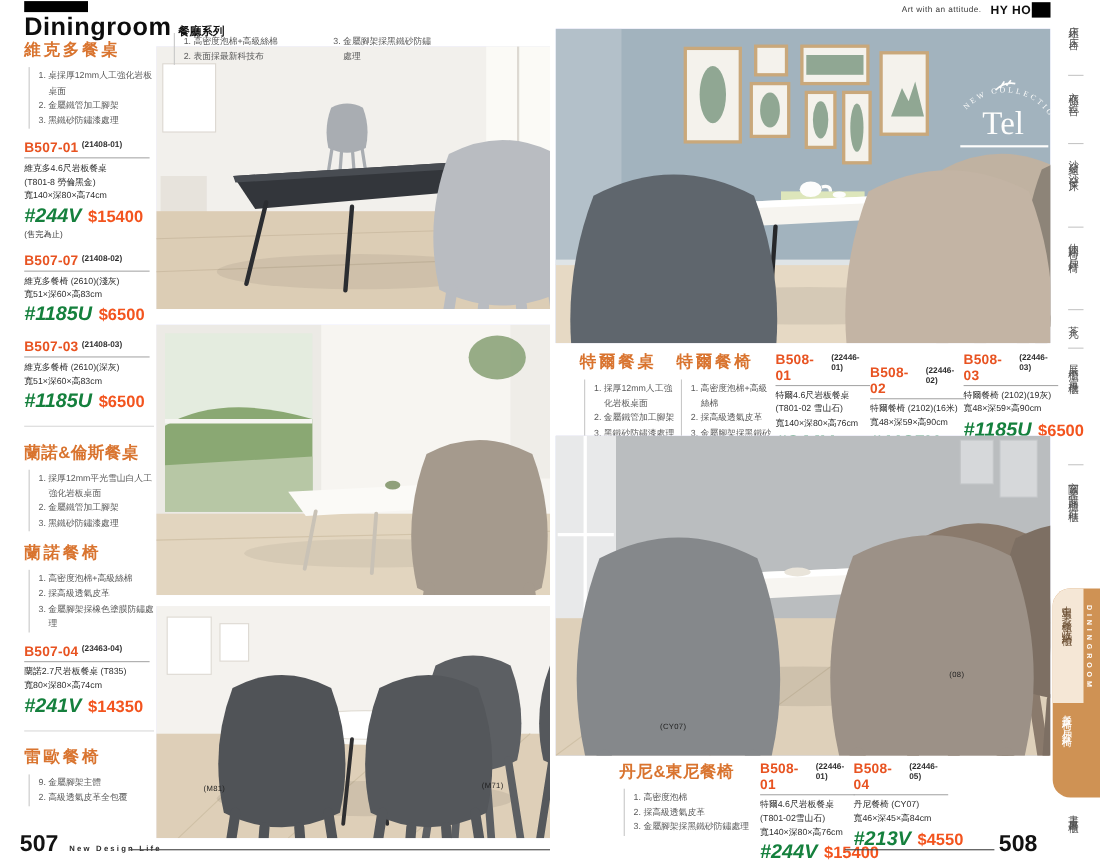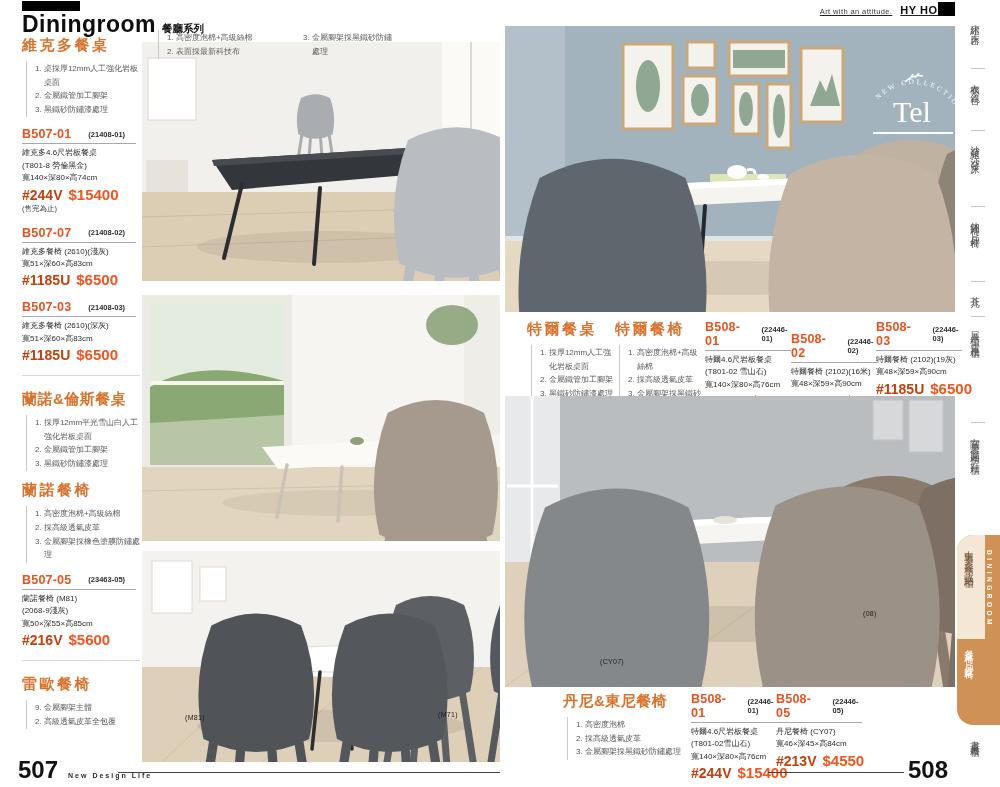--- a/index.html
+++ b/index.html
@@ -16,26 +16,26 @@
 
   
   .sec-h{font-size:15px;font-weight:700;color:#d9742f;letter-spacing:2.5px;margin-bottom:6px;white-space:nowrap;}
   .sec-h.tight{letter-spacing:.5px;}
   .feat{border-left:1px solid #c8c8c8;padding:1px 0 1px 8px;margin-left:4px;margin-bottom:10px;}
   .feat.noline{border-left:none;padding-left:0;}
   .feat > div{font-size:8px;color:#5a5a5a;line-height:1.7;padding-left:9px;text-indent:-9px;}
 
   
   .prod{margin-bottom:12px;width:114px;}
-  .prod-head{display:flex;align-items:center;gap:17px;border-bottom:1px solid #a9a9a9;padding-bottom:2px;margin-bottom:3px;}
+  .prod-head{display:flex;align-items:flex-start;gap:3px;border-bottom:1px solid #a9a9a9;padding-bottom:2px;margin-bottom:3px;}
   .code{font-size:12.5px;font-weight:700;color:#e85321;letter-spacing:.2px;}
   .ref{font-size:7.5px;font-weight:700;color:#2e2e2e;}
   .pline{font-size:8px;color:#2e2e2e;line-height:1.55;}
   .prow{display:flex;align-items:baseline;gap:6px;margin-top:1px;}
-  .units{font-size:14px;font-weight:700;color:#c2410c;}
+  .units{font-size:18px;font-weight:700;color:#15803d;font-style:italic;}
   .price{font-size:15px;font-weight:700;color:#f3541e;}
   .pnote{font-size:7.5px;color:#3c3c3c;margin-top:1px;}
 
   .divider{height:1px;background:#d9d9d9;width:118px;margin:4px 0 14px 0;}
 
   
   .photo{position:absolute;overflow:hidden;background:#eef;}
   .photo svg{display:block;}
   .plabel{position:absolute;font-size:7px;color:#1d1d1d;letter-spacing:.3px;}
 
@@ -45,21 +45,21 @@
   
   .sb-label{position:absolute;writing-mode:vertical-rl;font-size:9.5px;color:#4f4f4f;
             letter-spacing:2.5px;font-weight:500;}
   .sb-div{position:absolute;width:14px;height:1px;background:#c6c6c6;left:971px;}
   .sb-block{position:absolute;left:957px;top:535px;width:43px;height:190px;background:#cf9254;border-radius:16px 0 0 16px;}
   .sb-tan{position:absolute;left:957px;top:535px;width:28px;height:104px;background:#f5e7d6;border-radius:16px 0 0 0;}
   .sb-dining{position:absolute;left:986px;top:550px;writing-mode:vertical-rl;font-size:6.5px;font-weight:700;
              color:#fff;letter-spacing:3.5px;}
 
   
-  .pageno{font-size:24px;font-weight:800;color:#121212;}
+  .pageno{font-size:21px;font-weight:800;color:#121212;}
   .slogan{font-size:7px;font-weight:700;letter-spacing:2px;color:#2b2b2b;}
   .rule{position:absolute;height:1px;background:#444;}
 </style>
 </head>
 <body>
 
 <div class="sheet">
 
   <svg width="0" height="0" style="position:absolute">
     <defs>
@@ -68,21 +68,21 @@
         <path d="M14,50 L7,95 M46,50 L53,95 M24,55 L21,95 M36,55 L39,95" stroke="currentColor" stroke-width="3.5" fill="none" stroke-linecap="round"></path>
       </symbol>
     </defs>
   </svg>
 
   <div class="black-chip" style="left:22px;top:1px;width:58px;height:10px;"></div>
   <div class="abs" style="left:22px;top:11px;display:flex;align-items:baseline;">
     <span class="title">Diningroom</span>
     <span class="subtitle">餐廳系列</span>
   </div>
-  <div class="abs" style="left:770px;top:4px;width:185px;display:flex;align-items:flex-end;justify-content:flex-end;text-decoration:underline;">
+  <div class="abs" style="left:770px;top:4px;width:185px;display:flex;align-items:flex-start;justify-content:flex-end;">
     <span class="tagline">Art with an attitude.</span>
     <span class="brand">HY HOME</span>
   </div>
   <div class="black-chip" style="left:938px;top:2px;width:17px;height:14px;"></div>
 
   <div class="abs" style="left:22px;top:36px;width:120px;">
 
     <div class="sec-h">維克多餐桌</div>
     <div class="feat">
       <div>1. 桌採厚12mm人工強化岩板桌面</div>
@@ -140,34 +140,33 @@
       <div>3. 黑鐵砂防鏽漆處理</div>
     </div>
 
     <div class="sec-h" style="margin-top:8px">蘭諾餐椅</div>
     <div class="feat">
       <div>1. 高密度泡棉+高級絲棉</div>
       <div>2. 採高級透氣皮革</div>
       <div>3. 金屬腳架採橡色塗膜防鏽處理</div>
     </div>
 
-
     <div class="prod">
       <div class="prod-head">
-          <span class="code">B507-05</span>
-          <span class="ref">(23463-05)</span>
-        </div>
-      <div class="pline">蘭諾餐椅 (M81)</div>
-      <div class="pline">(2068-9淺灰)</div>
-      <div class="pline">寬50×深55×高85cm</div>
-      <div class="prow">
-          <span class="units">#216V</span>
-          <span class="price">$5600</span>
-        </div>
-    </div>
+          <span class="code">B507-04</span>
+          <span class="ref">(23463-04)</span>
+        </div>
+      <div class="pline">蘭諾2.7尺岩板餐桌 (T835)</div>
+      <div class="pline">寬80×深80×高74cm</div>
+      <div class="prow">
+          <span class="units">#241V</span>
+          <span class="price">$14350</span>
+        </div>
+    </div>
+
 
     <div class="divider"></div>
 
     <div class="sec-h">雷歐餐椅</div>
     <div class="feat" style="margin-bottom:22px">
       <div>9. 金屬腳架主體</div>
       <div>2. 高級透氣皮革全包覆</div>
     </div>
 
   </div>
@@ -393,21 +392,21 @@
       <div class="pline">特爾4.6尺岩板餐桌</div>
       <div class="pline">(T801-02雪山石)</div>
       <div class="pline">寬140×深80×高76cm</div>
       <div class="prow">
           <span class="units">#244V</span>
           <span class="price">$15400</span>
         </div>
     </div>
     <div class="rcol" style="left:271px;top:0;">
       <div class="prod-head">
-          <span class="code">B508-05</span>
+          <span class="code">B508-04</span>
           <span class="ref">(22446-05)</span>
         </div>
       <div class="pline">丹尼餐椅 (CY07)</div>
       <div class="pline">寬46×深45×高84cm</div>
       <div class="prow">
           <span class="units">#213V</span>
           <span class="price">$4550</span>
         </div>
     </div>
   </div>

